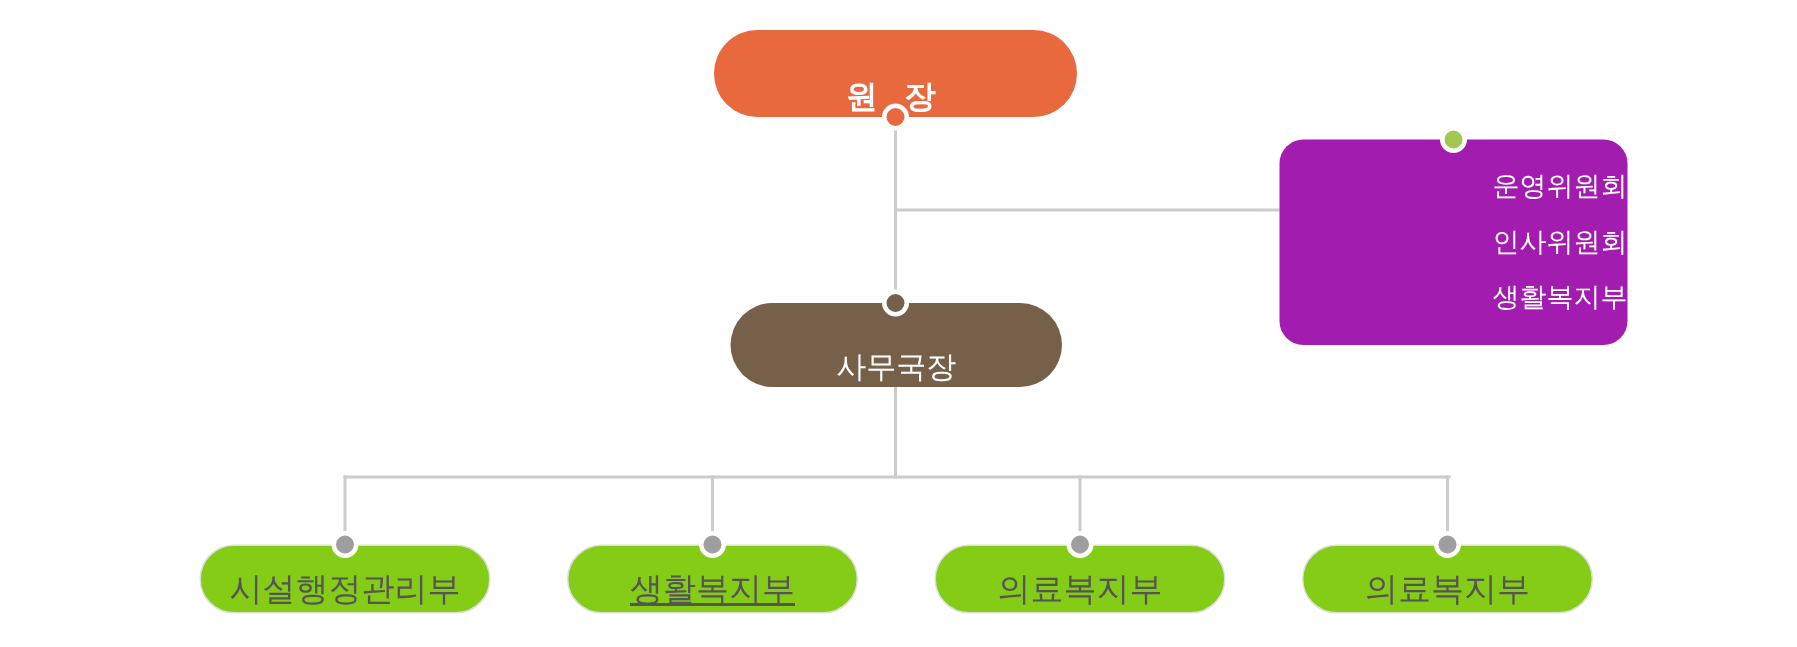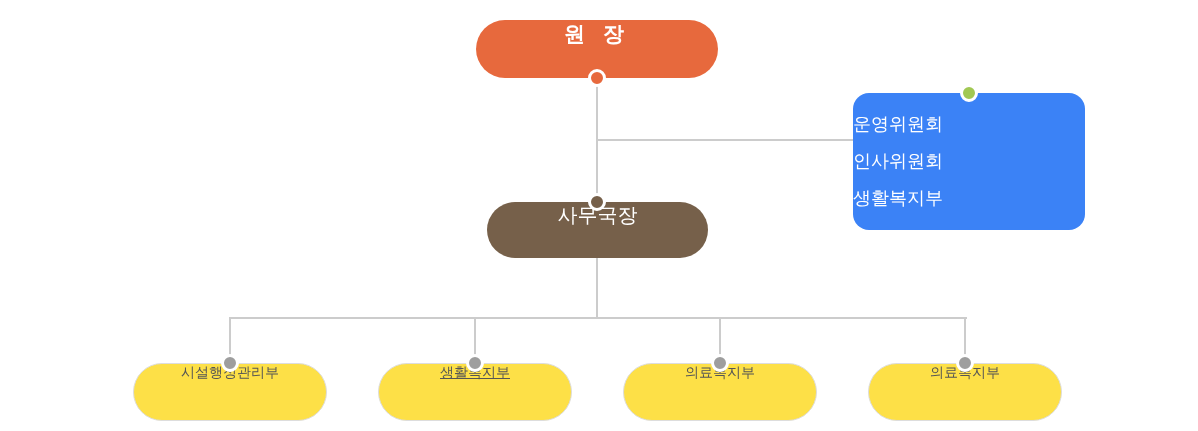--- a/index.html
+++ b/index.html
@@ -35,40 +35,40 @@
   }
   .dot.orange { background: #e7693d; }
   .dot.green  { background: #a1c853; }
   .dot.brown  { background: #76604a; }
   .dot.gray   { background: #9e9e9e; }
 
   
   .node {
     position: absolute;
     display: flex;
-    align-items: flex-start;
+    align-items: flex-end;
     justify-content: center;
     text-align: center;
     z-index: 2;
     box-sizing: border-box;
   }
   .node.director {
     left: 476px; top: 20px;
     width: 242px; height: 58px;
     background: #e7693d;
     border-radius: 29px;
     color: #ffffff;
     font-size: 21px;
     font-weight: 600;
     letter-spacing: 6px;
   }
   .node.committees {
     left: 853px; top: 93px;
     width: 232px; height: 137px;
-    background: #3b82f6;
+    background: #a21caf;
     border-radius: 16px;
     color: #ffffff;
     font-size: 18px;
     flex-direction: column;
     justify-content: center;
   }
   .node.committees .committee-line {
     display: block;
     line-height: 37px;
   }
@@ -76,26 +76,26 @@
     left: 487px; top: 202px;
     width: 221px; height: 56px;
     background: #76604a;
     border-radius: 28px;
     color: #ffffff;
     font-size: 20px;
     font-weight: 400;
   }
   .node.dept {
     top: 363px;
-    width: 194px; height: 58px;
-    background: #fde047;
+    width: 194px; height: 46px;
+    background: #84cc16;
     border: 1px solid #dddddd;
     border-radius: 29px;
     color: #555555;
-    font-size: 14px;
+    font-size: 22px;
   }
   .node.dept-1 { left: 133px; }
   .node.dept-2 { left: 378px; text-decoration: underline; }
   .node.dept-3 { left: 623px; }
   .node.dept-4 { left: 868px; }
 </style>
 </head>
 <body>
 
 <div class="stage">

